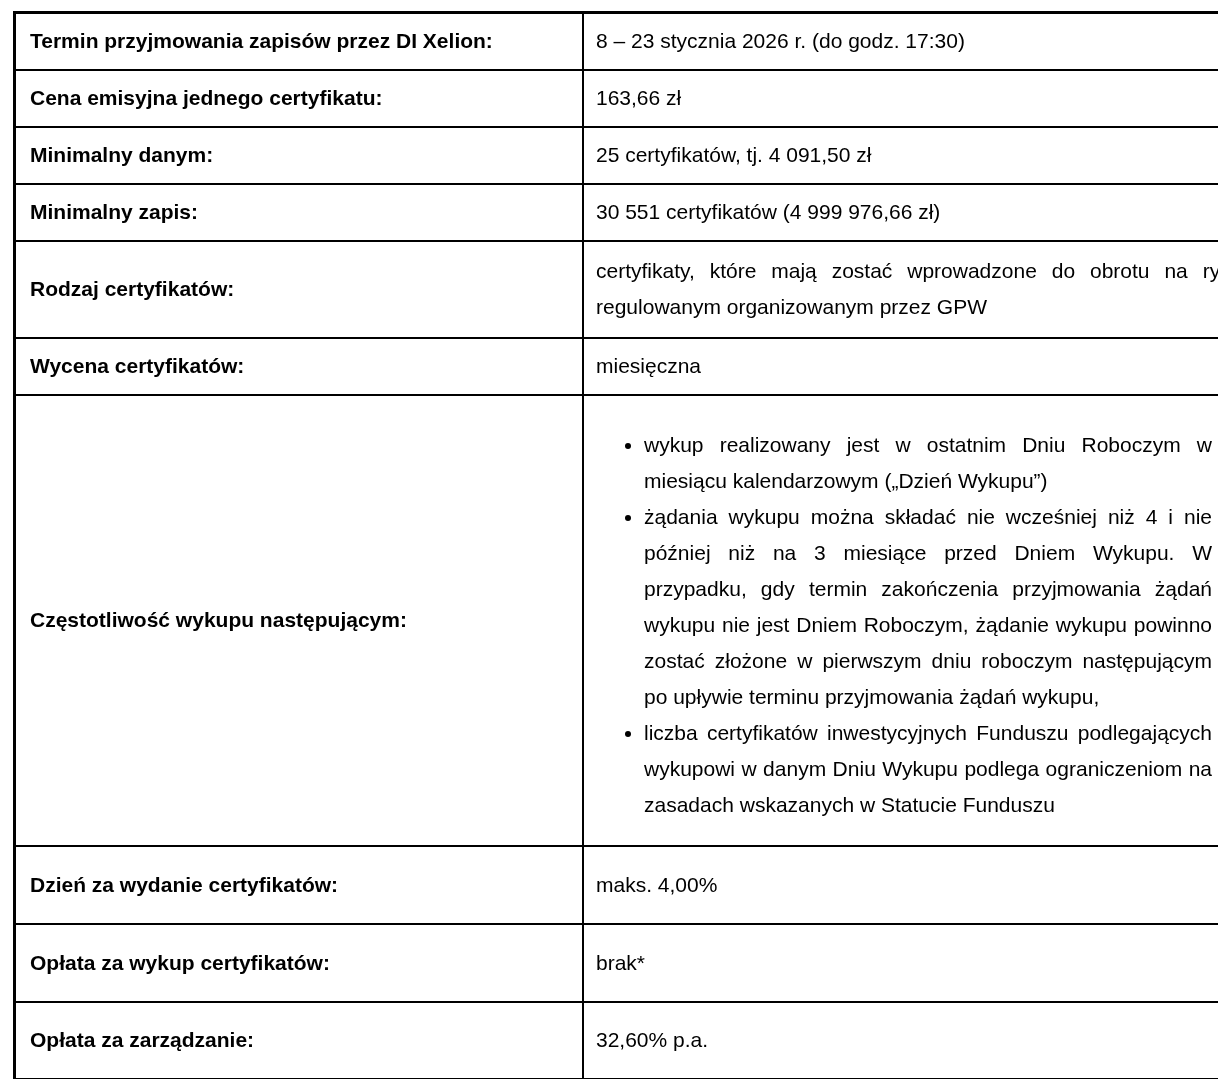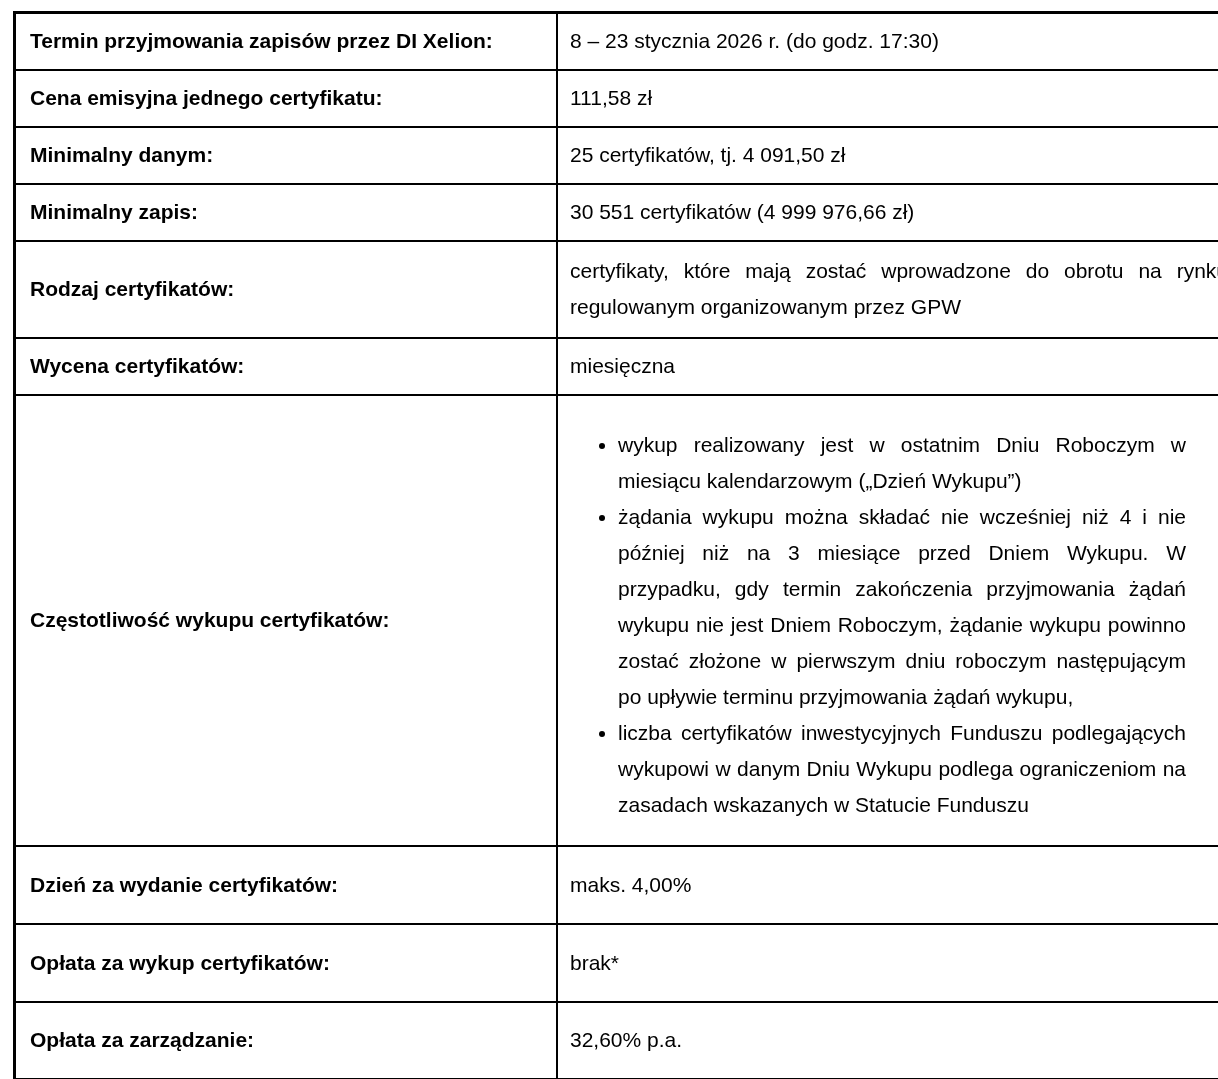--- a/index.html
+++ b/index.html
@@ -21,21 +21,21 @@
     border: 2px solid var(--border, #000000);
     vertical-align: middle;
     font-size: 21px;
     line-height: 36px;
     overflow: hidden;
   }
   td.label-cell {
     width: 526px;
     font-weight: bold;
     text-align: left;
-    padding: 6px 0 6px 14px;
+    padding: 6px 26px 6px 14px;
   }
   td.value-cell {
     width: 658px;
     padding: 6px 12px 6px 12px;
     text-align: justify;
   }
   tr.rh-s  { height: 57px;  }
   tr.rh-m  { height: 97px;  }
   tr.rh-t  { height: 430px; }
   tr.rh-l  { height: 78px;  }
@@ -59,40 +59,40 @@
 <body>
 
 <table class="doc-table">
   <tbody>
     <tr class="rh-s">
       <td class="label-cell"><span>Termin przyjmowania zapisów przez DI Xelion:</span></td>
       <td class="value-cell"><span>8 – 23 stycznia 2026 r. (do godz. 17:30)</span></td>
     </tr>
     <tr class="rh-s">
       <td class="label-cell"><span>Cena emisyjna jednego certyfikatu:</span></td>
-      <td class="value-cell"><span>111,58 zł</span></td>
+      <td class="value-cell"><span>163,66 zł</span></td>
     </tr>
     <tr class="rh-s">
       <td class="label-cell"><span>Minimalny danym:</span></td>
       <td class="value-cell"><span>25 certyfikatów, tj. 4 091,50 zł</span></td>
     </tr>
     <tr class="rh-s">
       <td class="label-cell"><span>Minimalny zapis:</span></td>
       <td class="value-cell"><span>30 551 certyfikatów (4 999 976,66 zł)</span></td>
     </tr>
     <tr class="rh-m">
       <td class="label-cell"><span>Rodzaj certyfikatów:</span></td>
       <td class="value-cell"><span>certyfikaty, które mają zostać wprowadzone do obrotu na rynku regulowanym organizowanym przez GPW</span></td>
     </tr>
     <tr class="rh-s">
       <td class="label-cell"><span>Wycena certyfikatów:</span></td>
       <td class="value-cell"><span>miesięczna</span></td>
     </tr>
     <tr class="rh-t">
-      <td class="label-cell"><span>Częstotliwość wykupu certyfikatów:</span></td>
+      <td class="label-cell"><span>Częstotliwość wykupu następującym:</span></td>
       <td class="value-cell bullets-cell">
         <ul class="bullet-list">
           <li class="bullet-item">wykup realizowany jest w ostatnim Dniu Roboczym w miesiącu kalendarzowym („Dzień Wykupu”)</li>
           <li class="bullet-item">żądania wykupu można składać nie wcześniej niż 4 i nie później niż na 3 miesiące przed Dniem Wykupu. W przypadku, gdy termin zakończenia przyjmowania żądań wykupu nie jest Dniem Roboczym, żądanie wykupu powinno zostać złożone w pierwszym dniu roboczym następującym po upływie terminu przyjmowania żądań wykupu,</li>
           <li class="bullet-item">liczba certyfikatów inwestycyjnych Funduszu podlegających wykupowi w danym Dniu Wykupu podlega ograniczeniom na zasadach wskazanych w Statucie Funduszu</li>
         </ul>
       </td>
     </tr>
     <tr class="rh-l">
       <td class="label-cell"><span>Dzień za wydanie certyfikatów:</span></td>

